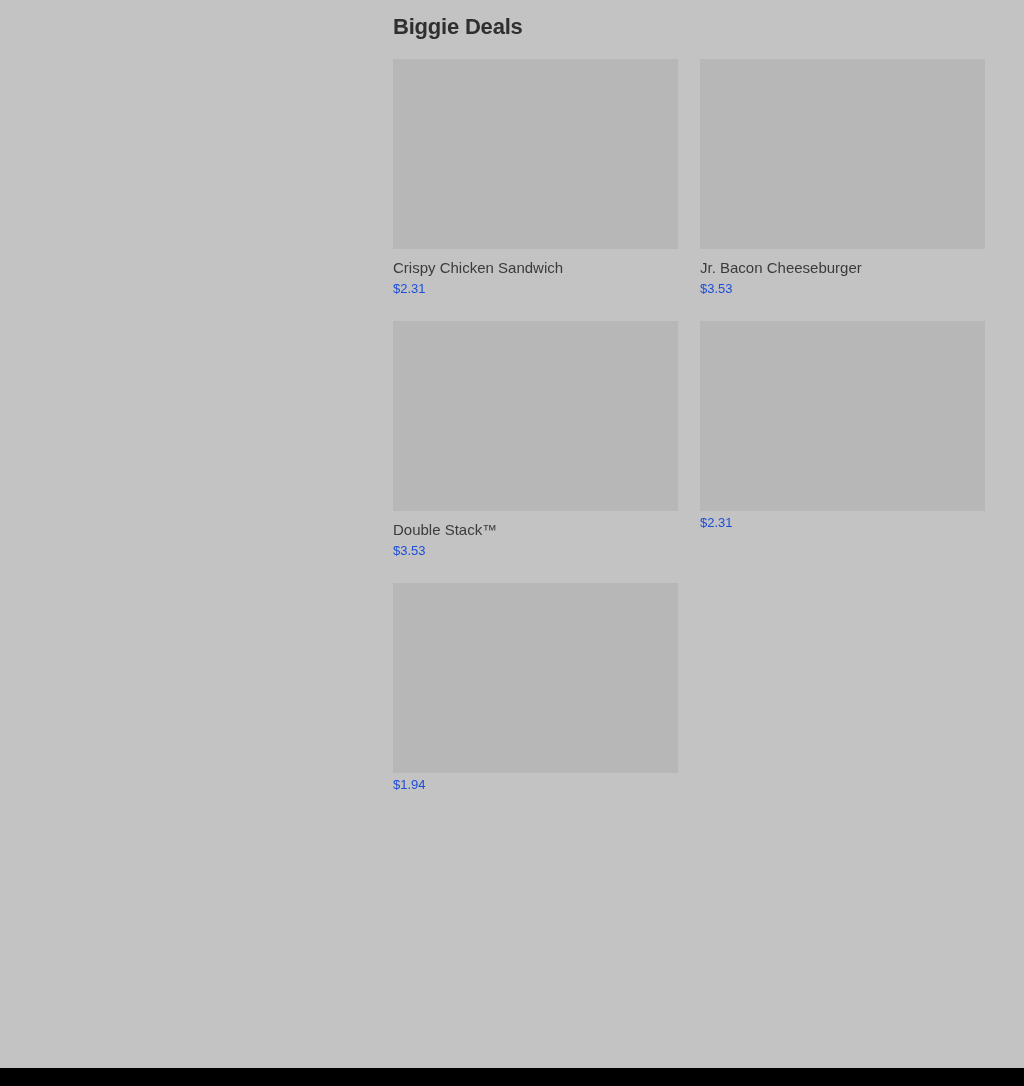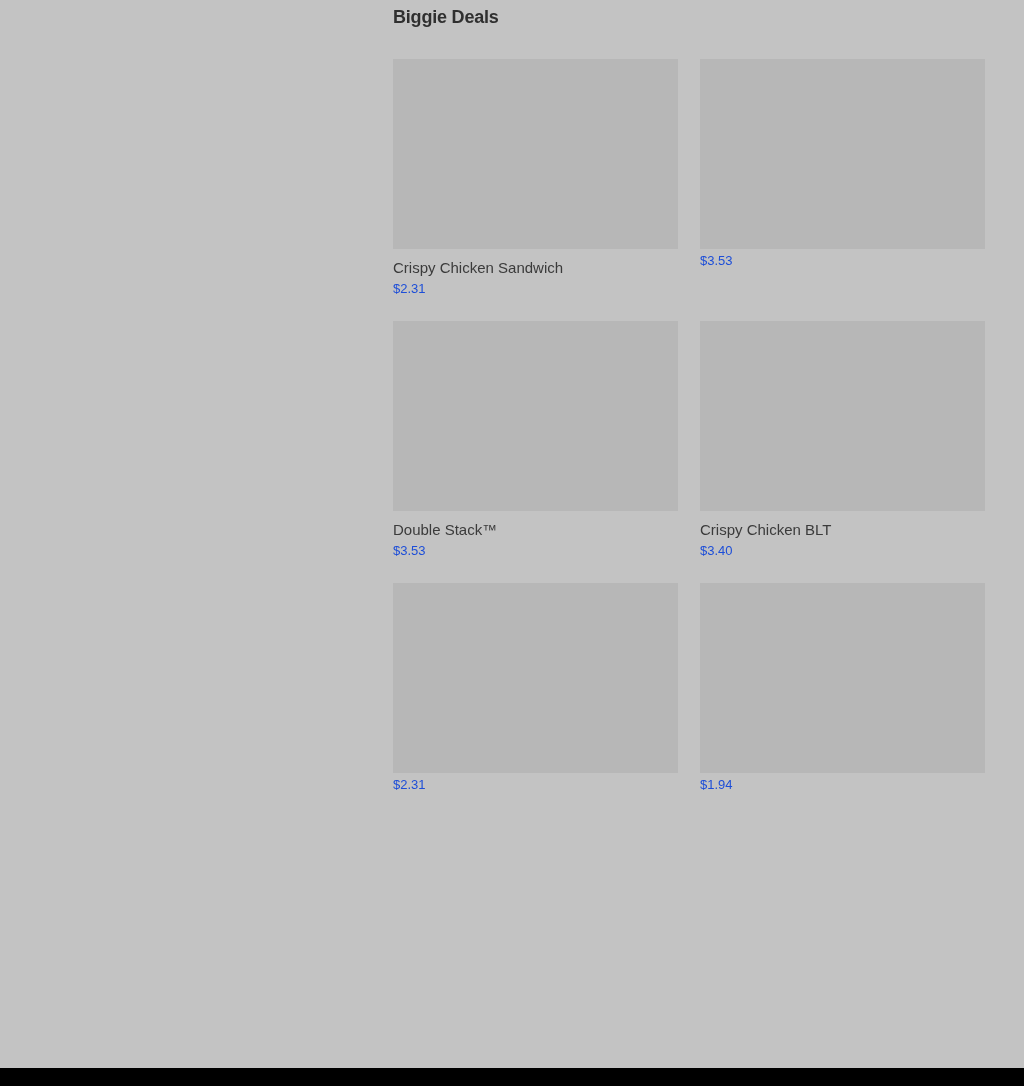--- a/index.html
+++ b/index.html
@@ -23,28 +23,28 @@
     left: 393px;
     top: 0;
     width: 592px;
     height: 1068px;
     background: transparent;
   }
 
   #page-title {
     margin: 0;
     padding: 0;
-    font-size: 18px;
+    font-size: 22px;
     font-weight: bold;
     color: #2f2f2f;
     letter-spacing: -0.2px;
     line-height: 1;
     position: absolute;
     left: 0;
-    top: 8px;
+    top: 16px;
   }
 
   #deals-grid {
     position: absolute;
     left: 0;
     top: 59px;
     width: 592px;
     display: grid;
     grid-template-columns: 285px 285px;
     column-gap: 22px;
@@ -105,34 +105,30 @@
   <div id="deals-grid">
 
     <div class="deal-card">
       <div class="deal-image"></div>
       <span class="deal-name">Crispy Chicken Sandwich</span>
       <span class="deal-price">$2.31</span>
     </div>
 
     <div class="deal-card">
       <div class="deal-image"></div>
+      <span class="deal-name">Jr. Bacon Cheeseburger</span>
       <span class="deal-price">$3.53</span>
     </div>
 
     <div class="deal-card">
       <div class="deal-image"></div>
       <span class="deal-name">Double Stack™</span>
       <span class="deal-price">$3.53</span>
     </div>
 
-    <div class="deal-card">
-      <div class="deal-image"></div>
-      <span class="deal-name">Crispy Chicken BLT</span>
-      <span class="deal-price">$3.40</span>
-    </div>
 
     <div class="deal-card">
       <div class="deal-image"></div>
       <span class="deal-price">$2.31</span>
     </div>
 
     <div class="deal-card">
       <div class="deal-image"></div>
       <span class="deal-price">$1.94</span>
     </div>

